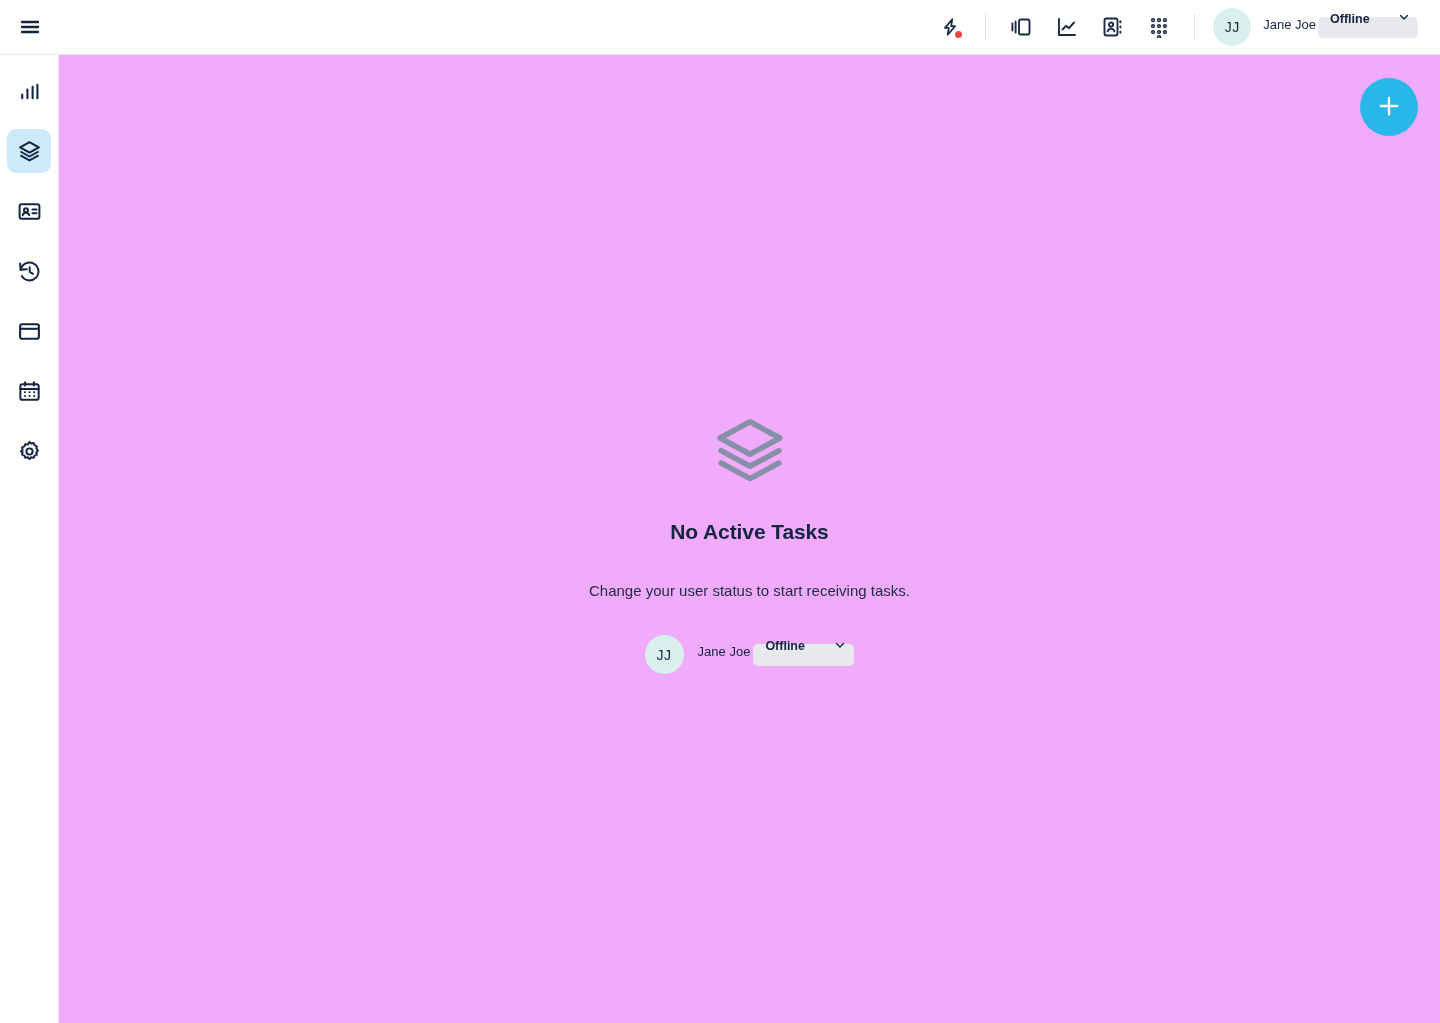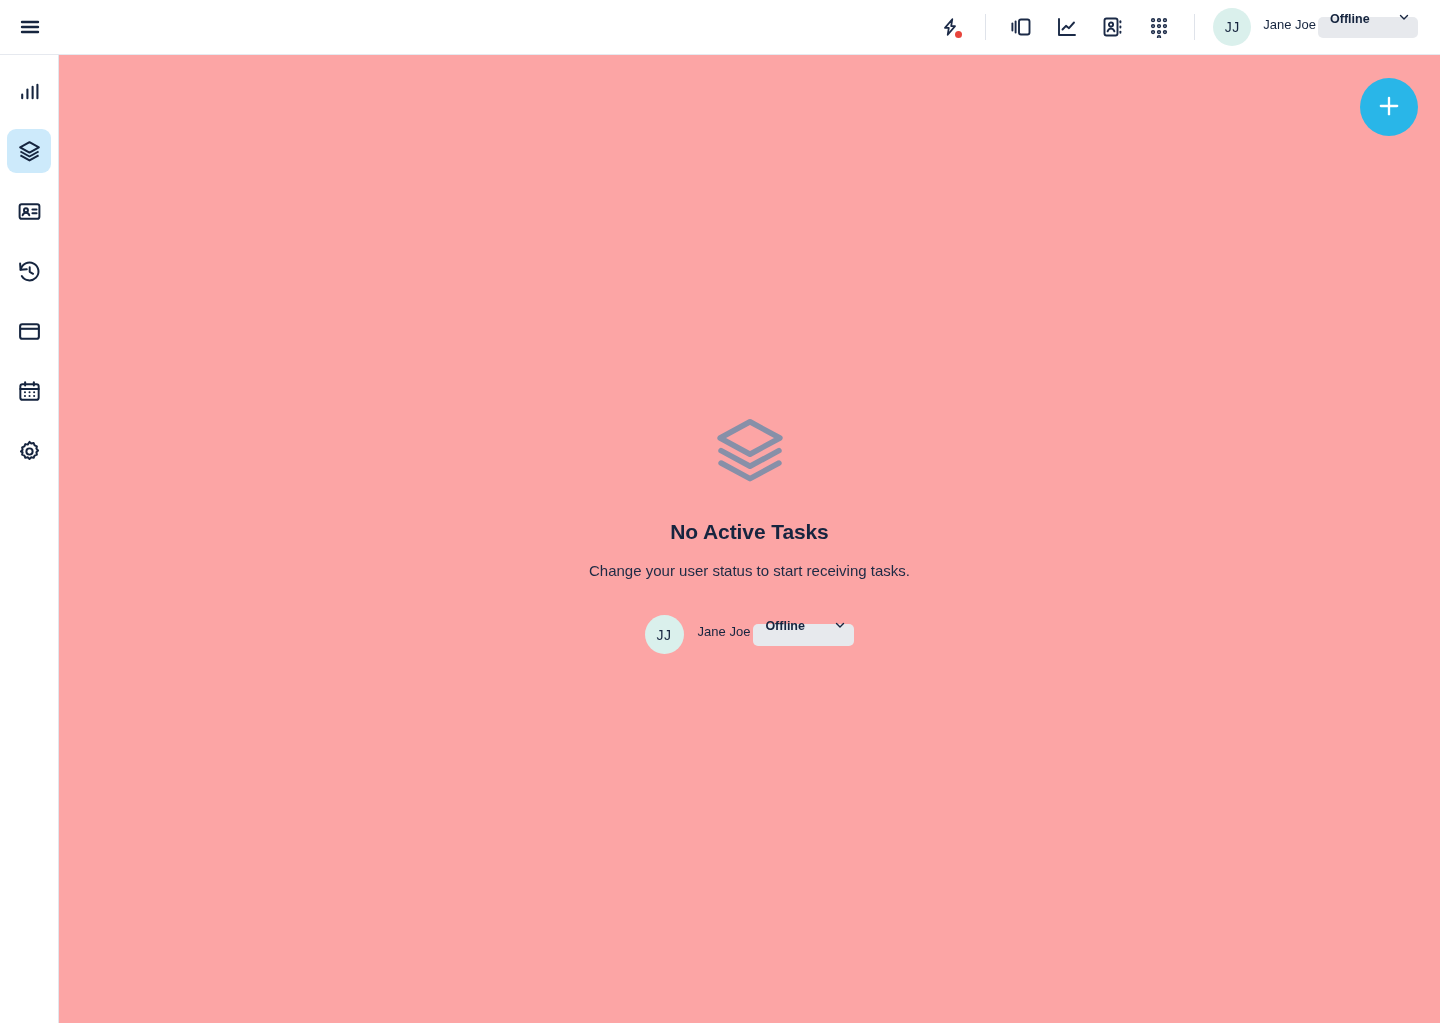--- a/index.html
+++ b/index.html
@@ -164,21 +164,21 @@
     color: #16253f;
   }
   .rail-item.active {
     background: #cdeafb;
   }
   .rail-item svg { display: block; }
 
   
   .canvas {
     flex: 1 1 auto;
-    background: #fca5a5;
+    background: #f0abfc;
     position: relative;
     display: flex;
     align-items: flex-start;
     justify-content: center;
     min-width: 0;
   }
 
   .fab {
     position: absolute;
     top: 23px;
@@ -213,20 +213,21 @@
     font-weight: bold;
     color: #16253f;
     letter-spacing: -0.1px;
     margin-bottom: 18px;
   }
 
   .empty-sub {
     font-size: 15px;
     color: #1d2b45;
     margin-bottom: 36px;
+    margin-top: 20px;
   }
 
   .empty-user {
     display: flex;
     align-items: center;
     gap: 12px;
   }
   .empty-user .avatar {
     width: 39px;
     height: 39px;

